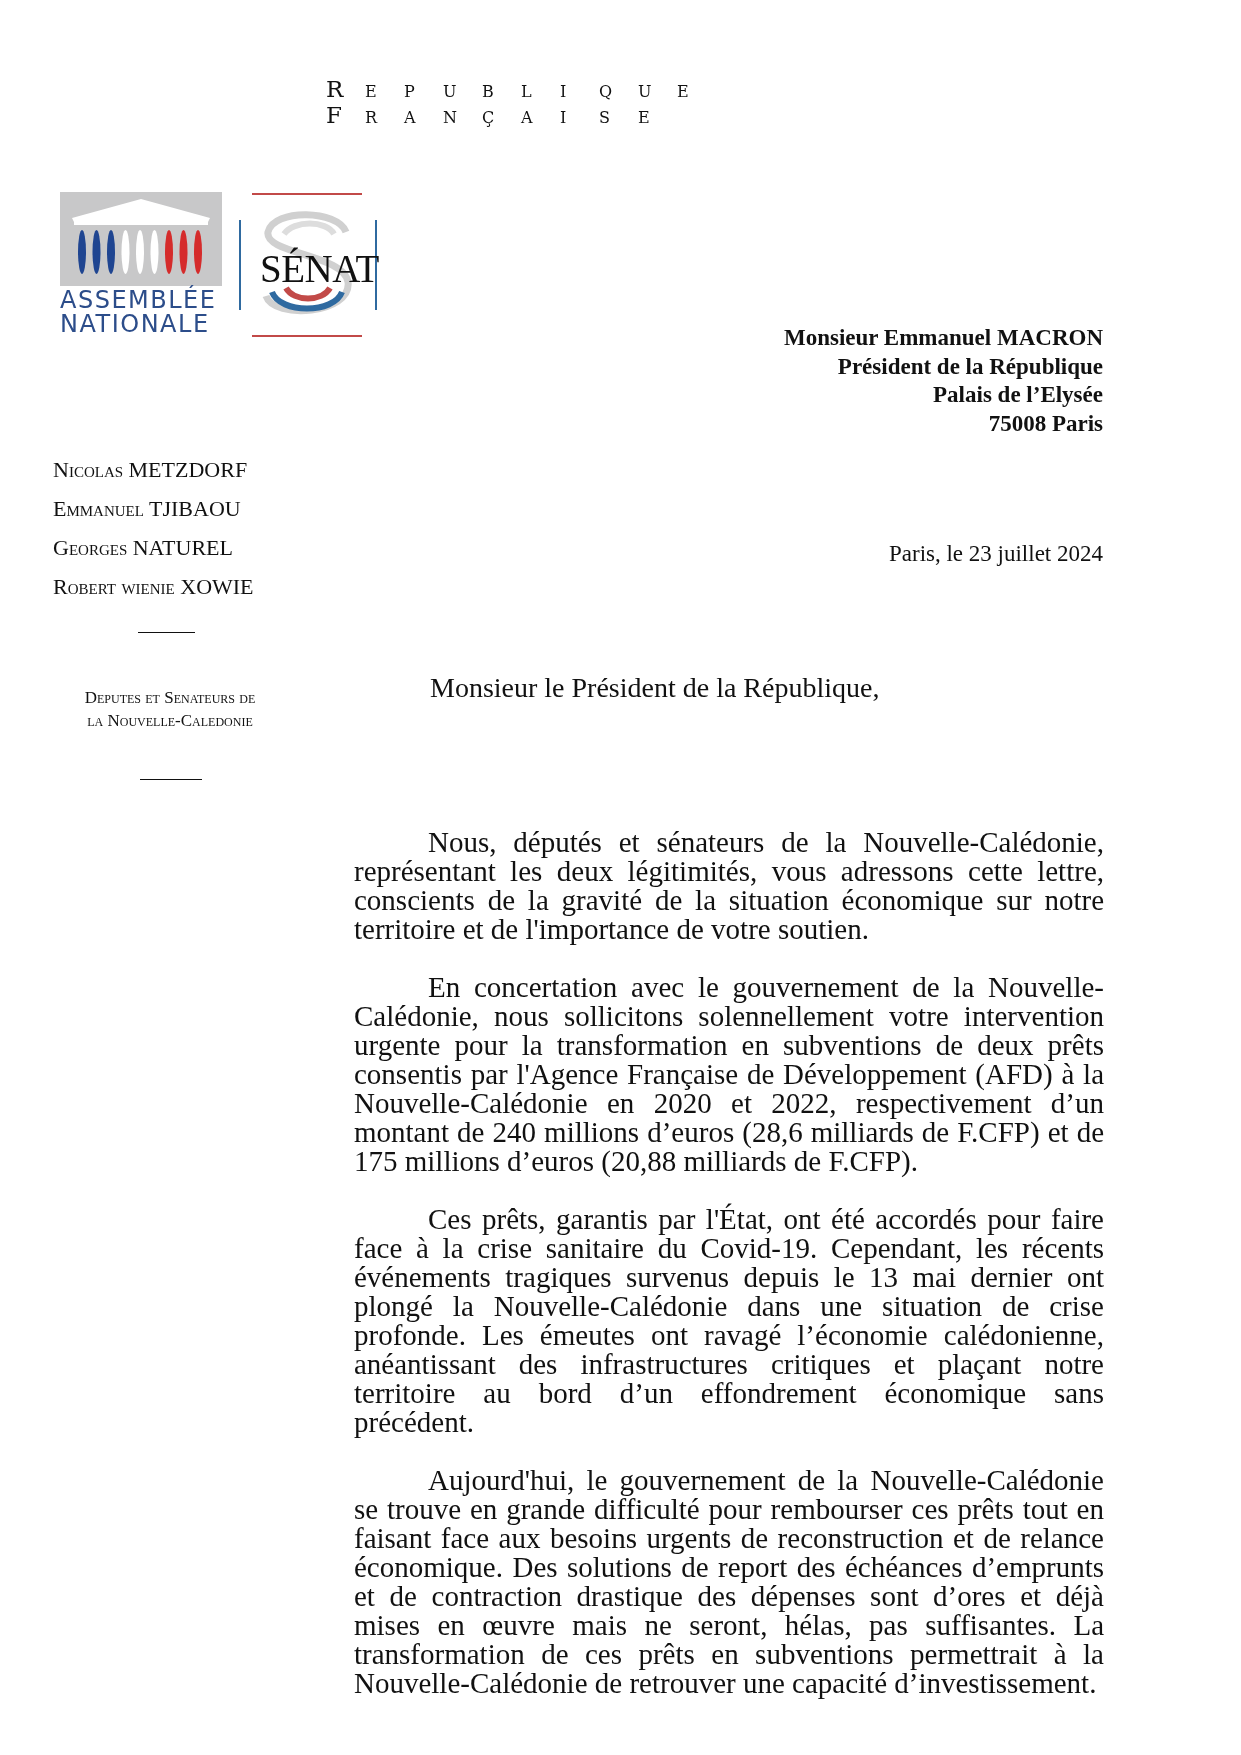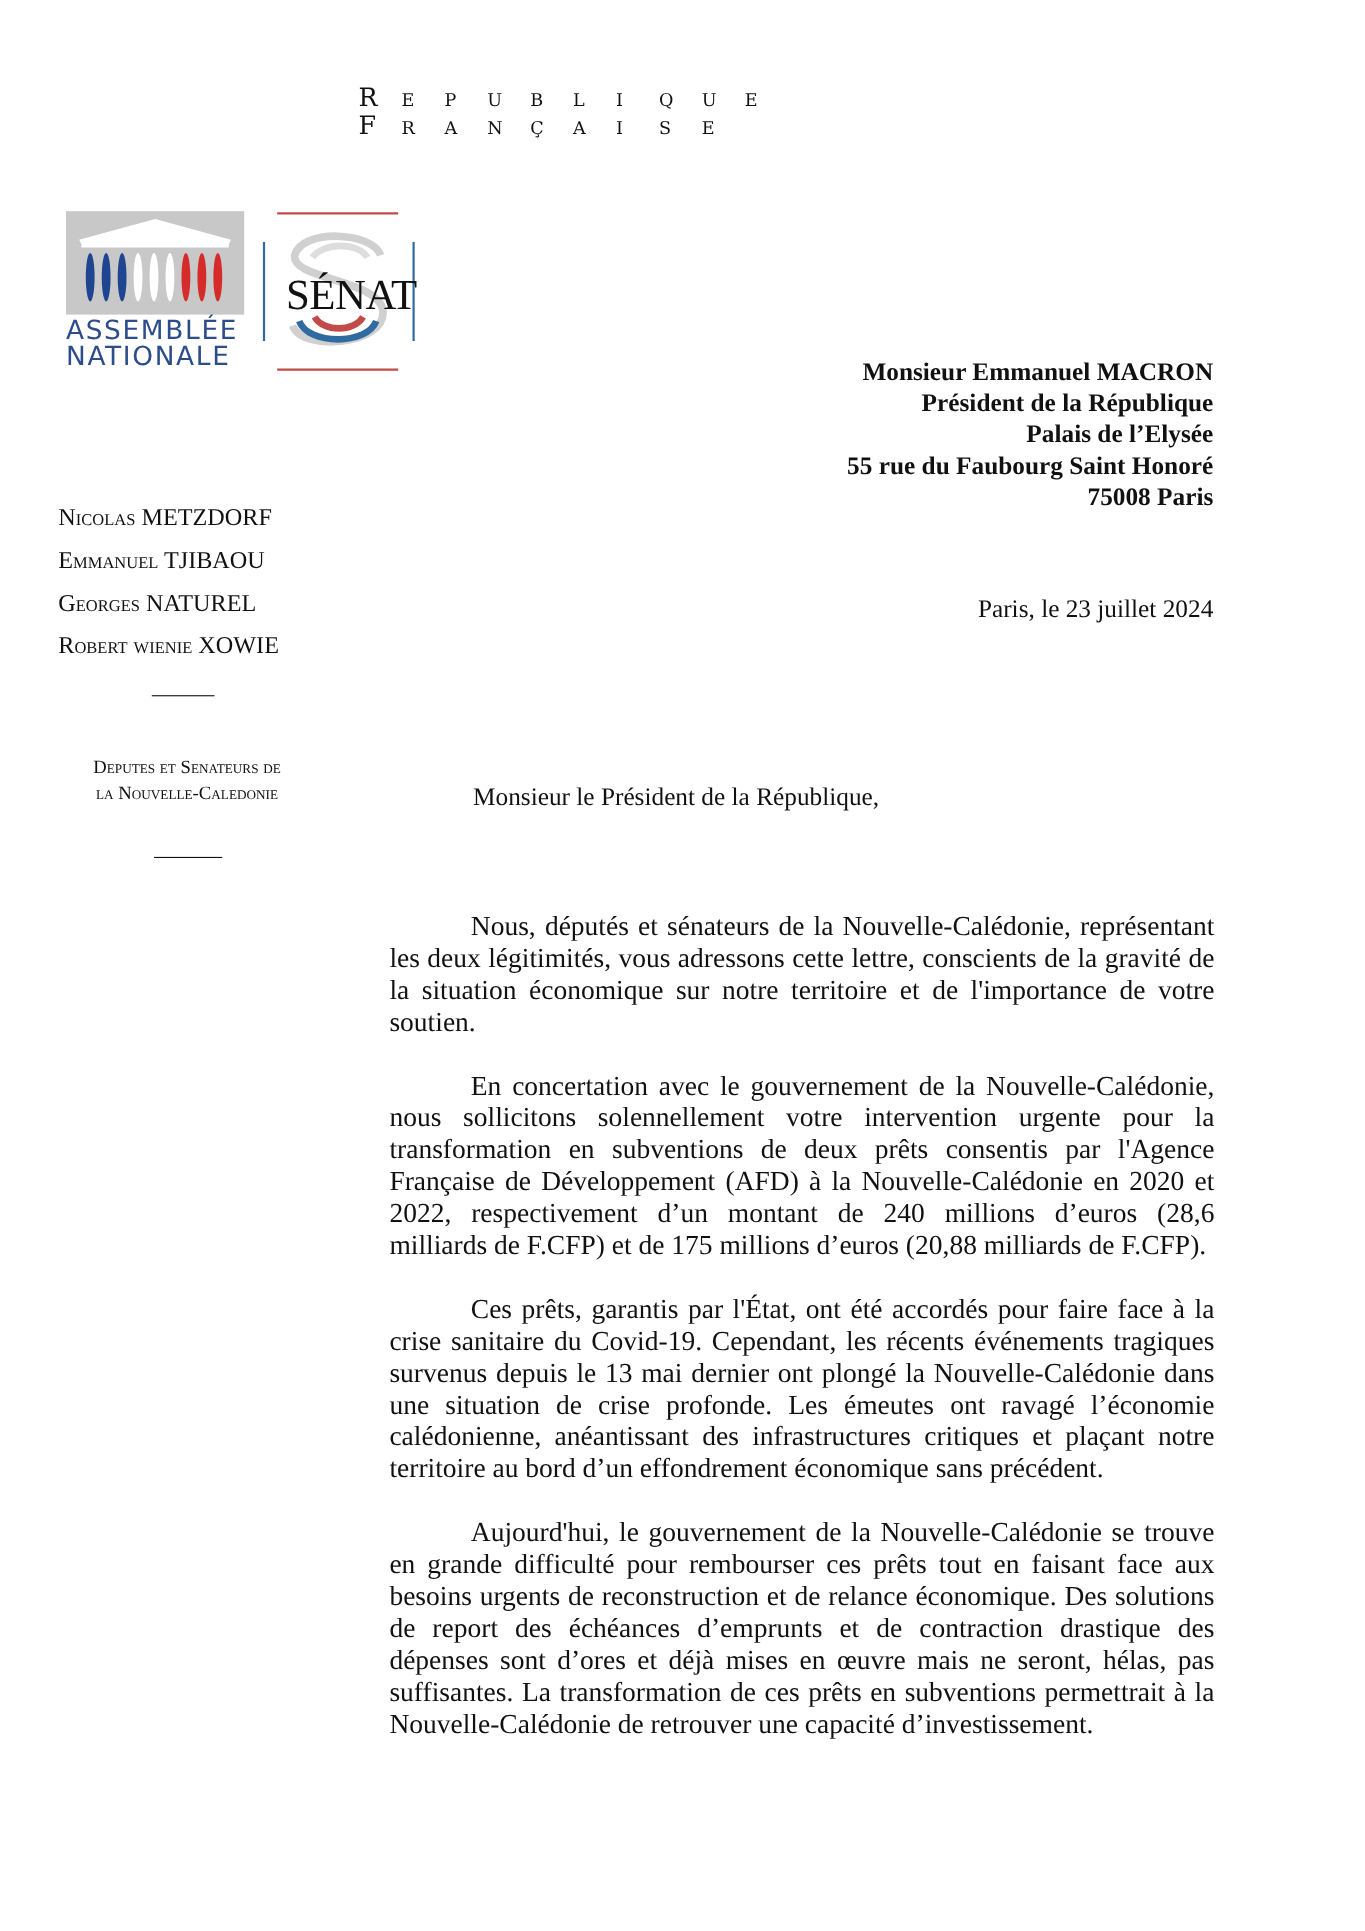--- a/index.html
+++ b/index.html
@@ -28,23 +28,23 @@
     .senders { position: absolute; left: 53px; top: 450px; font-size: 22px; line-height: 39px; }
     .senders .sc { font-variant: small-caps; }
     .dash { position: absolute; height: 1px; background: #111; }
     .role { position: absolute; left: 40px; top: 686px; width: 260px; text-align: center;
             font-size: 17px; line-height: 23px; font-variant: small-caps; }
 
     
     .recipient { position: absolute; right: 138px; top: 312px; text-align: right;
                  font-weight: bold; font-size: 23px; line-height: 28.5px; margin-top: 12px; }
     .date { position: absolute; right: 138px; top: 541px; font-size: 23px; }
-    .salutation { position: absolute; left: 430px; top: 712px; font-size: 23px; }
+    .salutation { position: absolute; left: 430px; top: 672px; font-size: 28px; }
 
-    .body { position: absolute; left: 354px; top: 828px; width: 750px; font-size: 25px;
+    .body { position: absolute; left: 354px; top: 828px; width: 750px; font-size: 29px;
             line-height: 29px; text-align: justify; }
     .body p { margin: 0 0 29px 0; text-indent: 74px; }
   </style>
 </head>
 <body>
 
 <div class="republique">
   <span id="rep-w1" class="word"><span class="l big">R</span><span class="l">E</span><span class="l">P</span><span class="l">U</span><span class="l">B</span><span class="l">L</span><span class="l">I</span><span class="l">Q</span><span class="l">U</span><span class="l">E</span></span><span class="gap"></span><span id="rep-w2" class="word"><span class="l big">F</span><span class="l">R</span><span class="l">A</span><span class="l">N</span><span class="l">Ç</span><span class="l">A</span><span class="l">I</span><span class="l">S</span><span class="l">E</span></span>
   
   
@@ -100,21 +100,20 @@
   <div>Deputes et Senateurs de</div>
   <div>la Nouvelle-Caledonie</div>
 </div>
 
 <div class="dash" style="left:140px; top:779px; width:62px;"></div>
 
 <div class="recipient">
   <div>Monsieur Emmanuel MACRON</div>
   <div>Président de la République</div>
   <div>Palais de l’Elysée</div>
-  <div>55 rue du Faubourg Saint Honoré</div>
   <div>75008 Paris</div>
 </div>
 
 <div class="date">Paris, le 23 juillet 2024</div>
 
 <div class="salutation">Monsieur le Président de la République,</div>
 
 <div class="body">
   <p>Nous, députés et sénateurs de la Nouvelle-Calédonie, représentant les deux légitimités, vous adressons cette lettre, conscients de la gravité de la situation économique sur notre territoire et de l'importance de votre soutien.</p>
   <p>En concertation avec le gouvernement de la Nouvelle-Calédonie, nous sollicitons solennellement votre intervention urgente pour la transformation en subventions de deux prêts consentis par l'Agence Française de Développement (AFD) à la Nouvelle-Calédonie en 2020 et 2022, respectivement d’un montant de 240 millions d’euros (28,6 milliards de F.CFP) et de 175 millions d’euros (20,88 milliards de F.CFP).</p>

